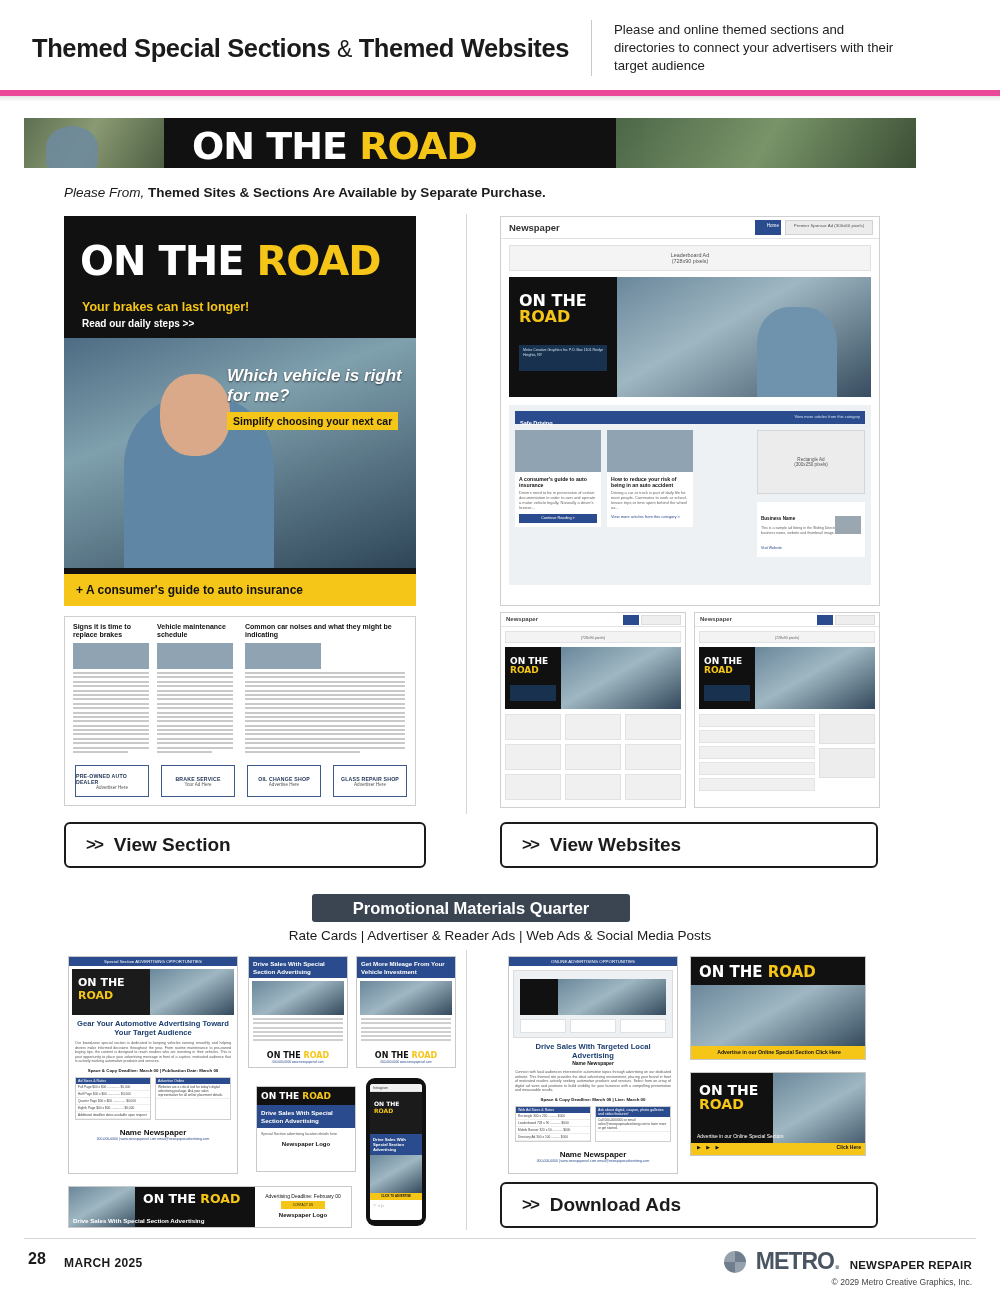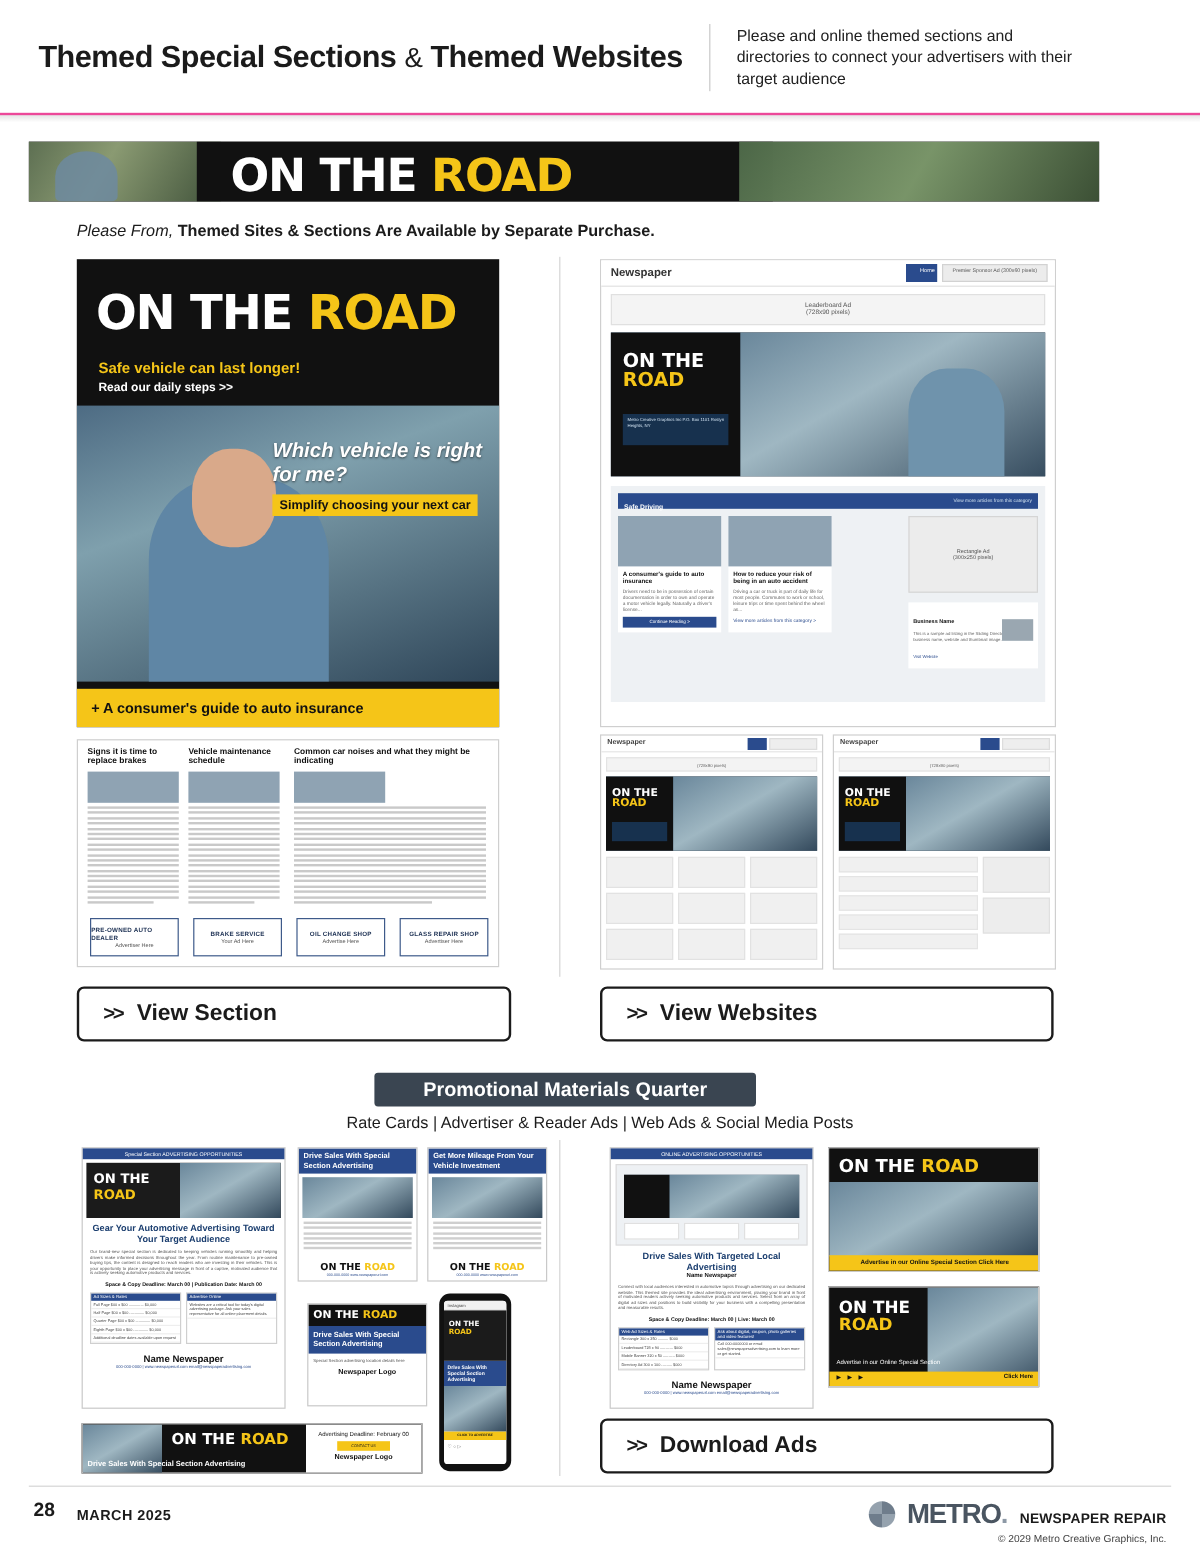--- a/index.html
+++ b/index.html
@@ -10,21 +10,21 @@
     font-family:"Liberation Sans", sans-serif;
     color:#1a1a1a;
     position:relative;
     overflow:hidden;
   }
   .page { position:relative; width:1000px; height:1303px; background:#fff; }
 
   
   .header {
     position:absolute; left:0; top:0; width:1000px; height:96px;
-    background:#ffffff; border-bottom:2px solid #ec4899;
+    background:#ffffff; border-bottom:6px solid #ec4899;
   }
   .header-inner { display:flex; align-items:center; height:96px; }
   .header-title {
     flex:0 0 auto; padding-left:32px; padding-right:22px;
     font-size:25.5px; font-weight:bold; letter-spacing:-0.4px; color:#1b1b1b;
     white-space:nowrap;
   }
   .header-title .amp { font-weight:normal; font-size:23px; }
   .header-divider {
     width:1px; height:56px; background:#c9c9c9; margin:0 22px 0 0;
@@ -375,21 +375,21 @@
   </div>
 
   <div class="vdivider"></div>
 
   <div class="cover">
     <div class="cover-photo"></div>
     <div class="cover-title">
       <span>ON THE</span>
       <span class="yellow">ROAD</span>
     </div>
-    <div class="cover-sub">Safe vehicle can last longer!</div>
+    <div class="cover-sub">Your brakes can last longer!</div>
     <div class="cover-sub2">Read our daily steps &gt;&gt;</div>
     <div class="cover-q">
       <div class="l1">Which vehicle is right for me?</div>
       <span class="tag">Simplify choosing your next car</span>
     </div>
     <div class="cover-bottom">
       <span>+ A consumer's guide to auto insurance</span>
     </div>
   </div>
 

